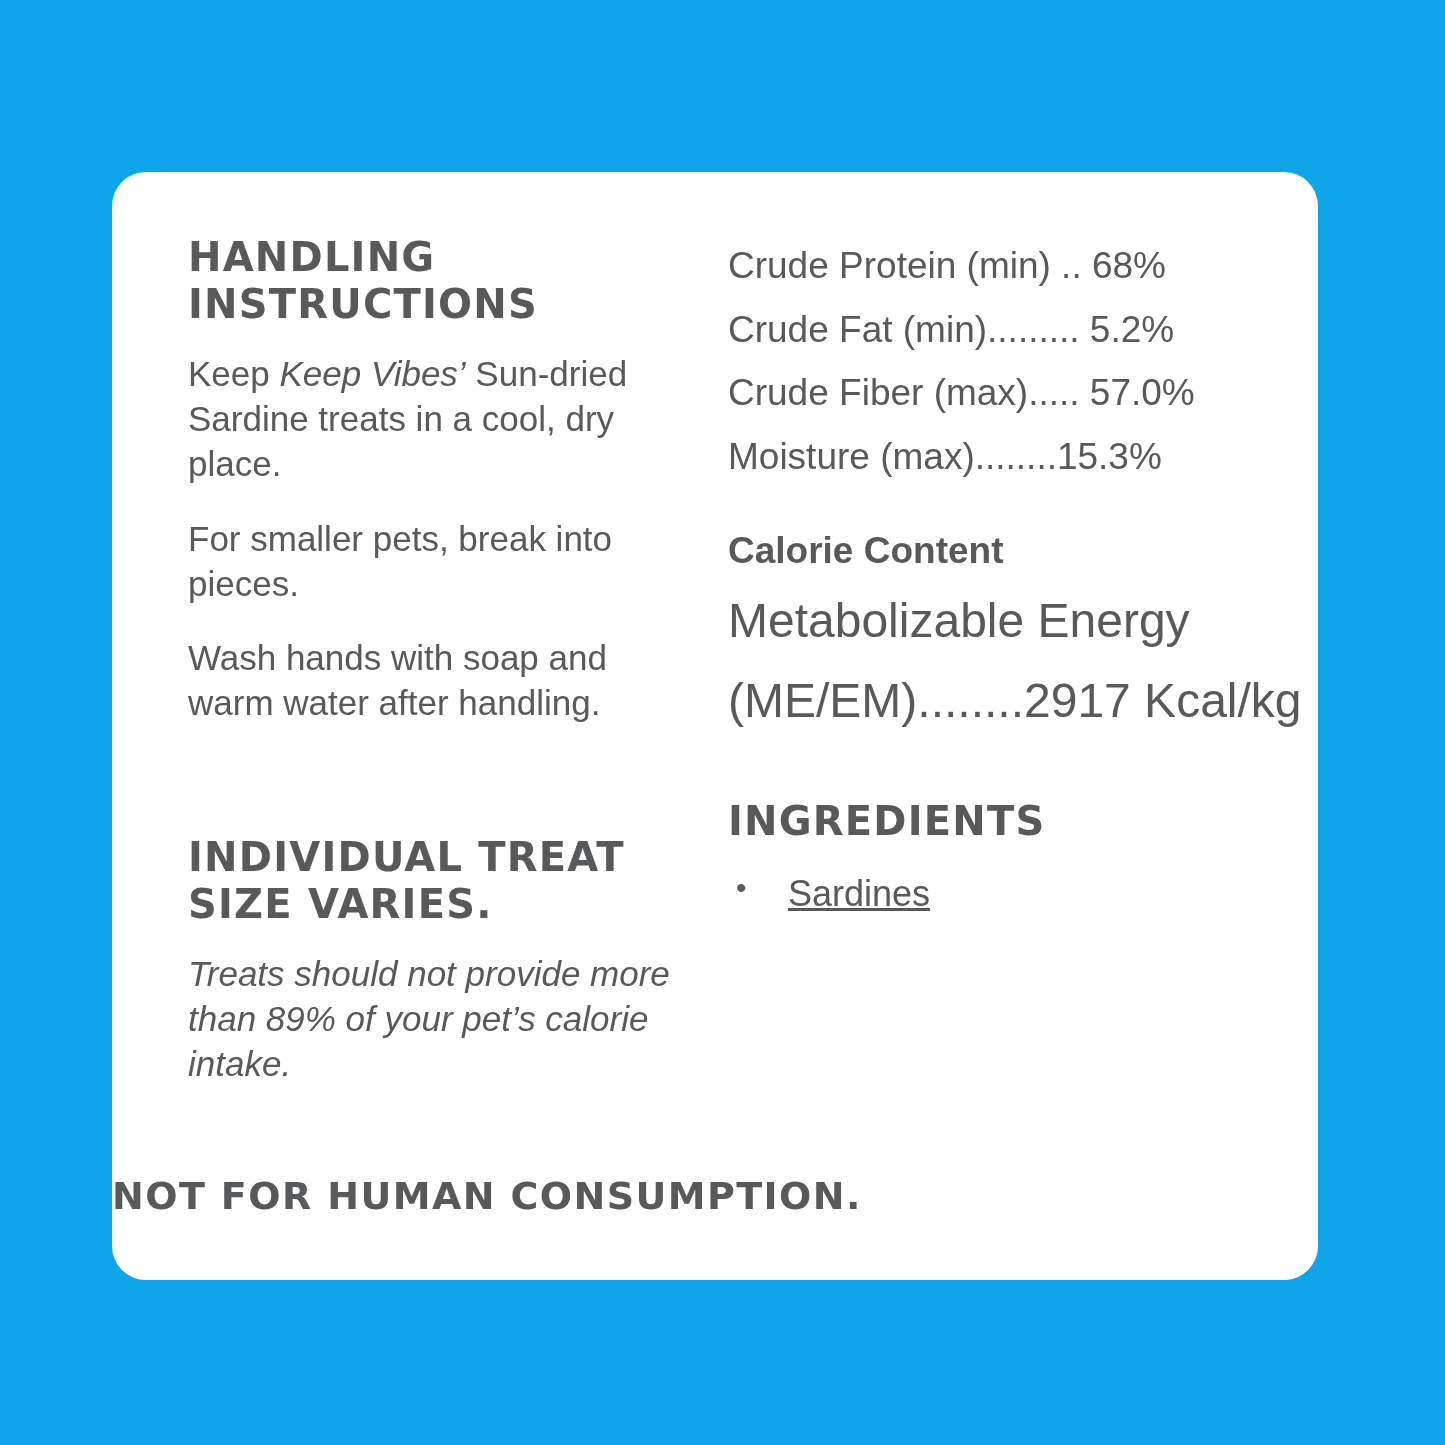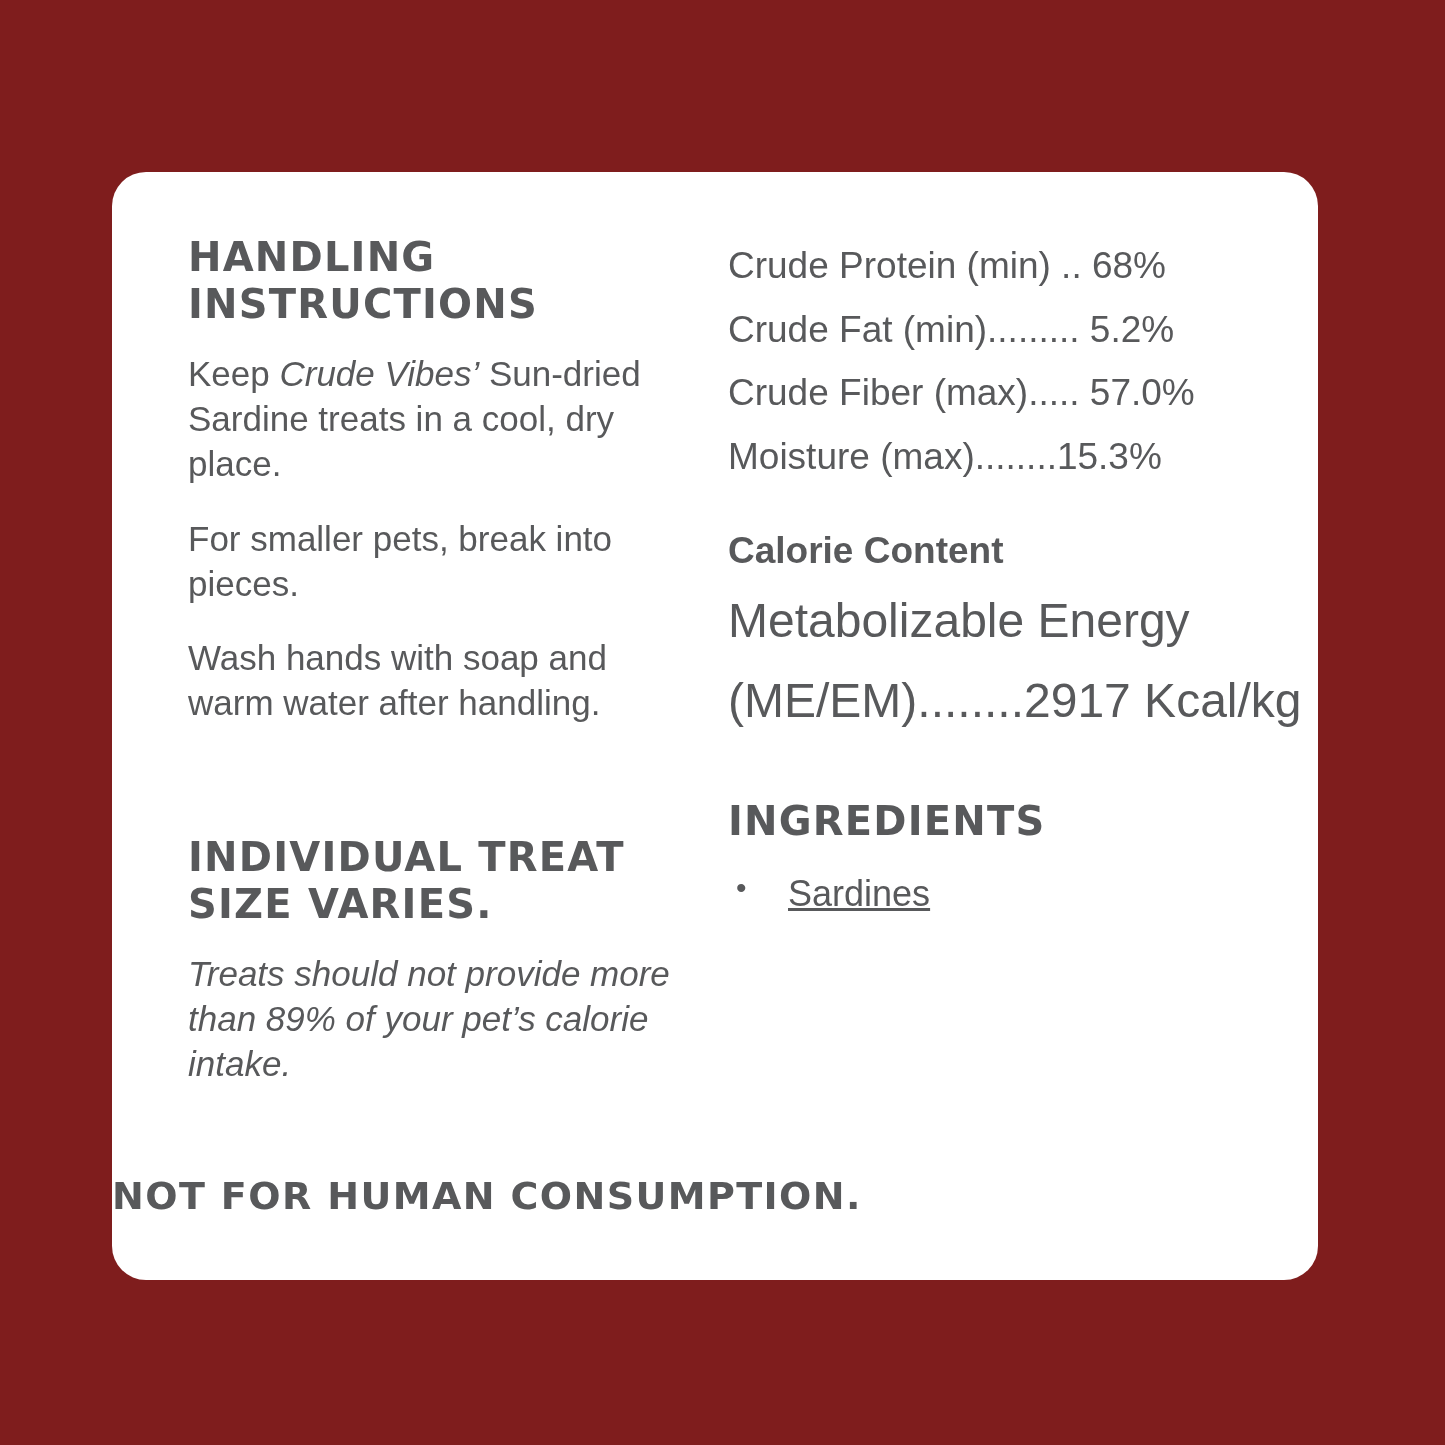--- a/index.html
+++ b/index.html
@@ -10,21 +10,21 @@
     width: 1445px;
     height: 1445px;
     background: #a896d2;
     font-family: "Liberation Sans", sans-serif;
     overflow: hidden;
   }
   .stage {
     position: relative;
     width: 1445px;
     height: 1445px;
-    background: #7f1d1d;
+    background: #0ea5e9;
   }
   .label-card {
     position: absolute;
     left: 112px;
     top: 172px;
     width: 1206px;
     height: 1108px;
     background: #ffffff;
     border-radius: 34px;
     box-sizing: border-box;
@@ -140,21 +140,21 @@
 
 <div class="stage">
   <div class="label-card">
 
     <div class="columns">
 
       <div class="col-left">
 
         <h2 class="section-title">HANDLING INSTRUCTIONS</h2>
 
-        <p class="body-para"><span>Keep </span><em class="italic">Crude Vibes’</em><span> Sun-dried Sardine treats in a cool, dry place.</span></p>
+        <p class="body-para"><span>Keep </span><em class="italic">Keep Vibes’</em><span> Sun-dried Sardine treats in a cool, dry place.</span></p>
 
         <p class="body-para">For smaller pets, break into pieces.</p>
 
         <p class="body-para">Wash hands with soap and warm water after handling.</p>
 
         <div class="block-gap-lg"></div>
 
         <h2 class="section-title left-lower-title">INDIVIDUAL TREAT SIZE VARIES.</h2>
 
         <p class="body-para italic">Treats should not provide more than 89% of your pet’s calorie intake.</p>

